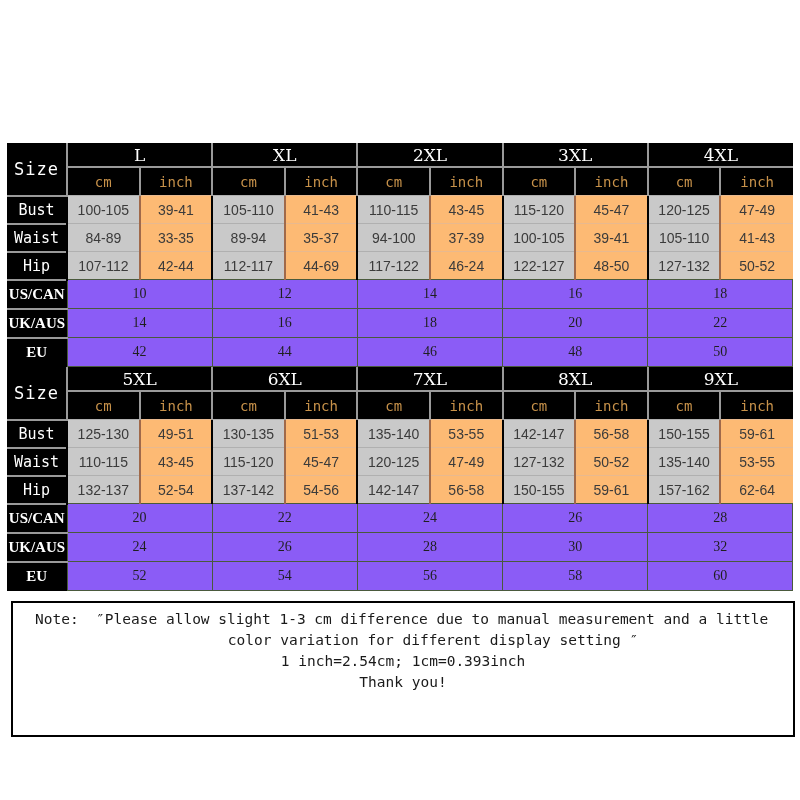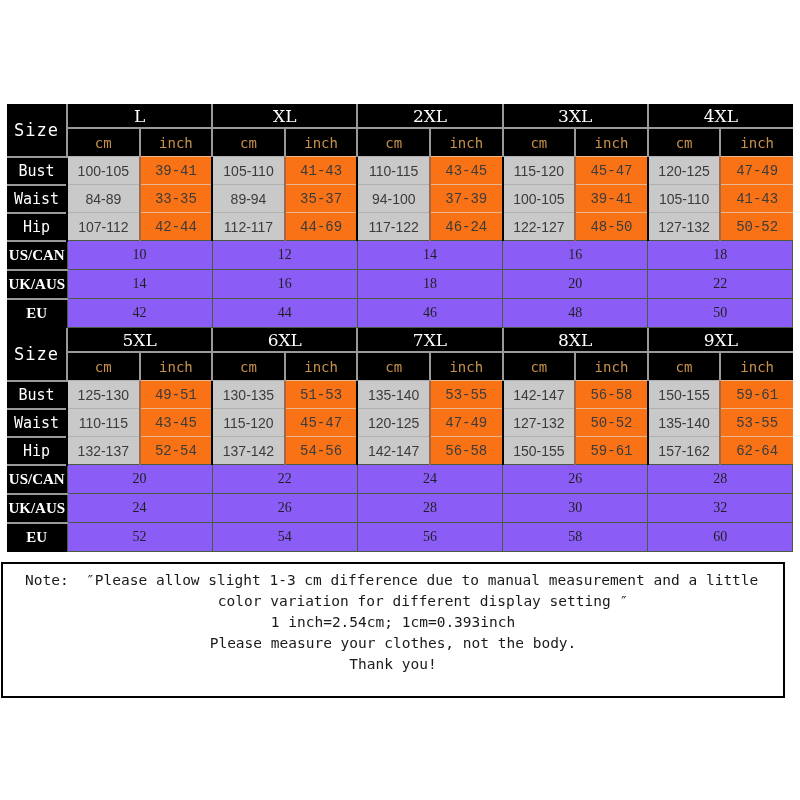--- a/index.html
+++ b/index.html
@@ -12,20 +12,21 @@
   }
   body {
     font-family: "DejaVu Sans Mono", monospace;
   }
 
   #page {
     position: relative;
     width: 800px;
     height: 688px;
     background: #ffffff;
+    margin-top: 39px;
   }
 
   .chart-wrap {
     position: absolute;
     left: 7px;
     top: 104px;
     width: 786px;
   }
 
   table.size-table {
@@ -101,43 +102,43 @@
   .cell-cm {
     background: #c9c9c9;
     color: #3b3b3b;
     font-family: "Liberation Sans", sans-serif;
     font-size: 14px;
     height: 26px;
     border-left: 2px solid #000000;
     border-top: 1px solid #b0b0b0;
   }
   .cell-in {
-    background: #f97316;
+    background: #fdba74;
     color: #3b3b3b;
-    font-family: Liberation Mono, monospace;
+    font-family: Liberation Sans, sans-serif;
     font-size: 14px;
     height: 26px;
     border-left: 2px solid #a0694a;
     border-top: 1px solid #e8b98f;
   }
 
   
   .cell-intl {
     background: #8b5cf6;
     color: #1f1f1f;
     font-family: Liberation Serif, serif;
     font-size: 14px;
     height: 28px;
     border: 1px solid #4a5a3c;
   }
 
   
   .note-box {
     position: absolute;
-    left: 1px;
+    left: 11px;
     top: 562px;
     width: 784px;
     height: 136px;
     border: 2px solid #000000;
     background: #ffffff;
     box-sizing: border-box;
     display: flex;
     flex-direction: column;
     align-items: center;
     justify-content: flex-start;
@@ -360,17 +361,16 @@
             <td class="cell-intl" colspan="2">60</td>
           </tr>
         </tbody>
     </table>
   </div>
 
   <div class="note-box">
     <div class="note-line l1">Note:  ″Please allow slight 1-3 cm difference due to manual measurement and a little</div>
     <div class="note-line l2">color variation for different display setting ″</div>
     <div class="note-line">1 inch=2.54cm; 1cm=0.393inch</div>
-    <div class="note-line">Please measure your clothes, not the body.</div>
     <div class="note-line">Thank you!</div>
   </div>
 
 </div>
 
 </body></html>

